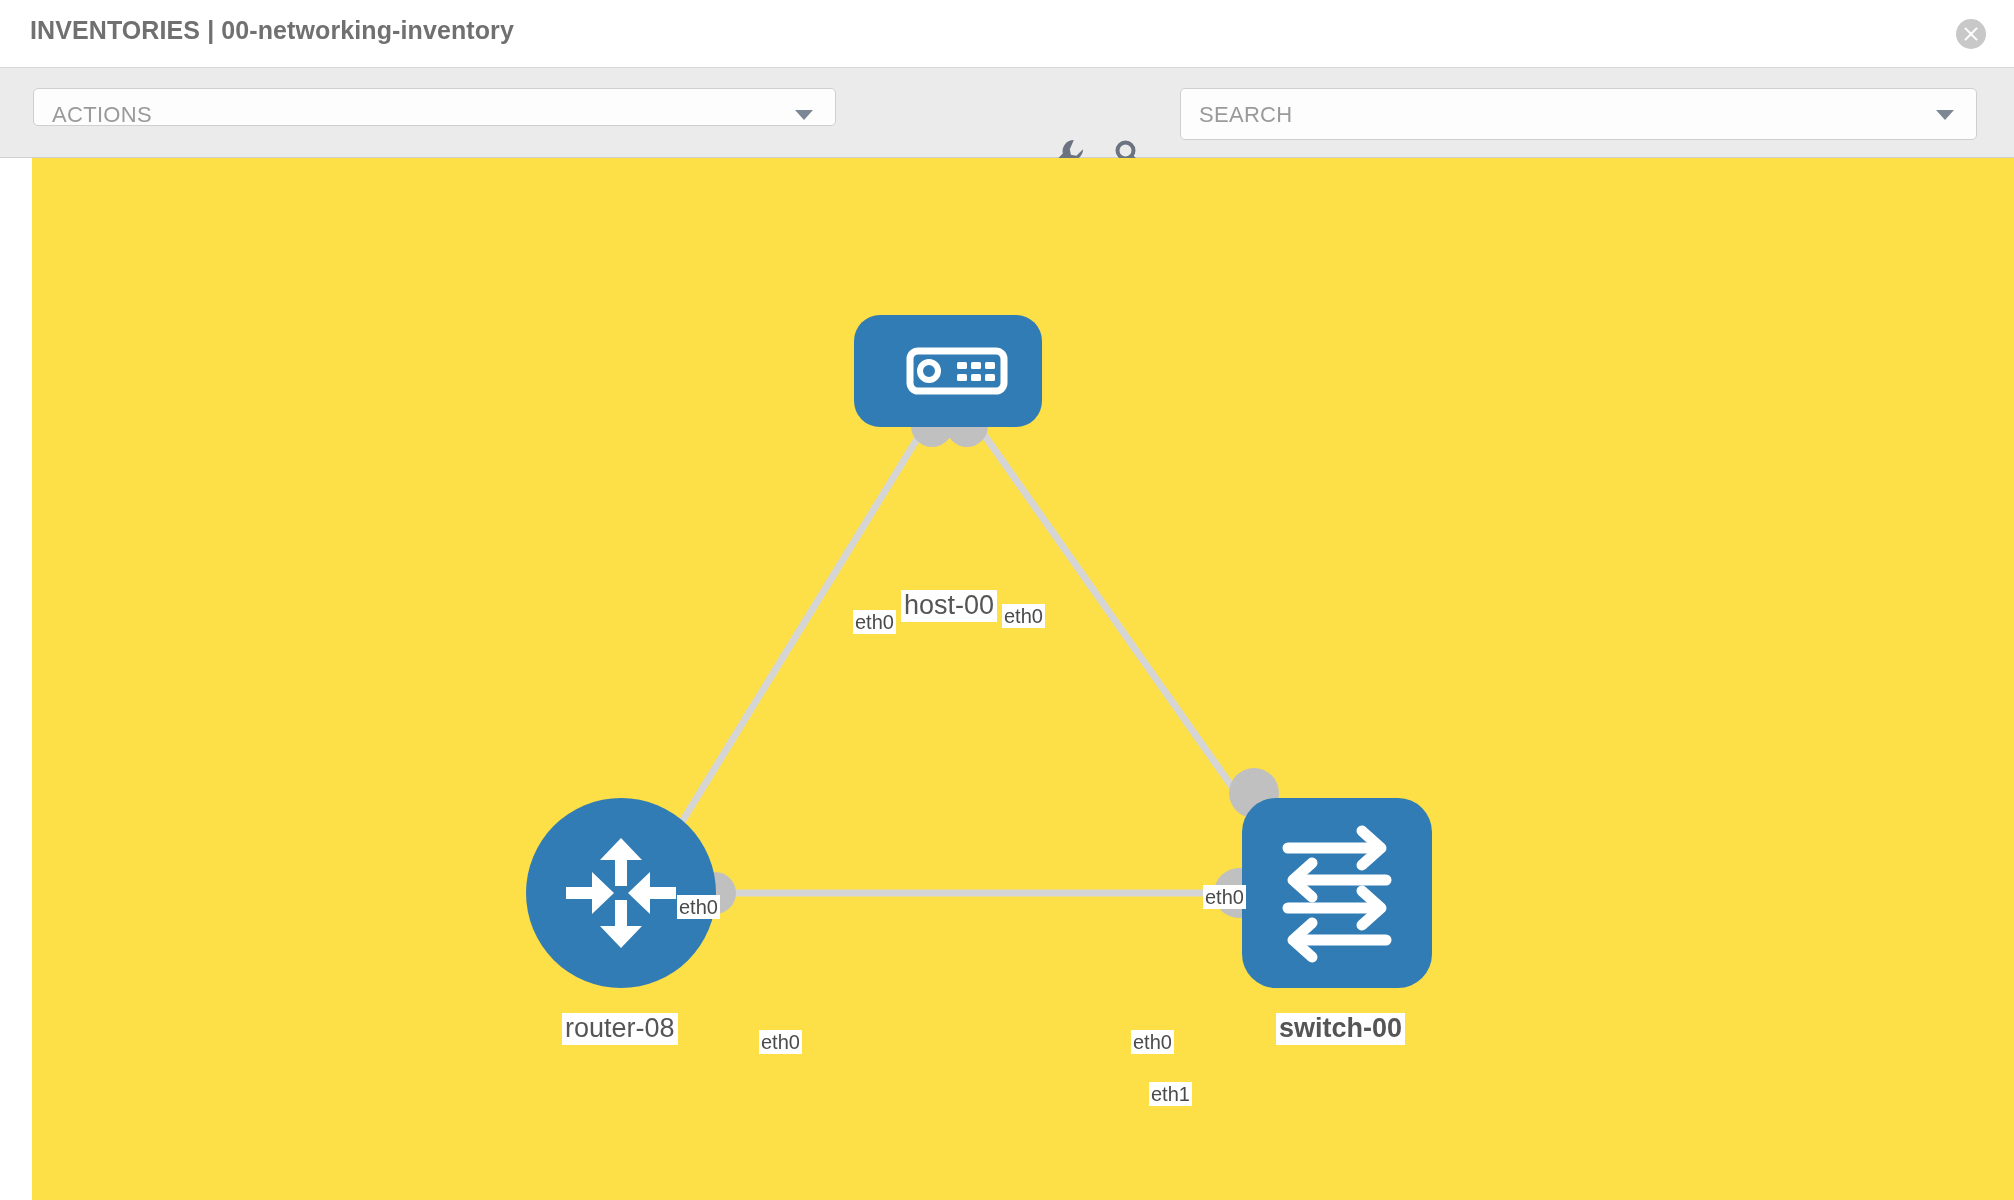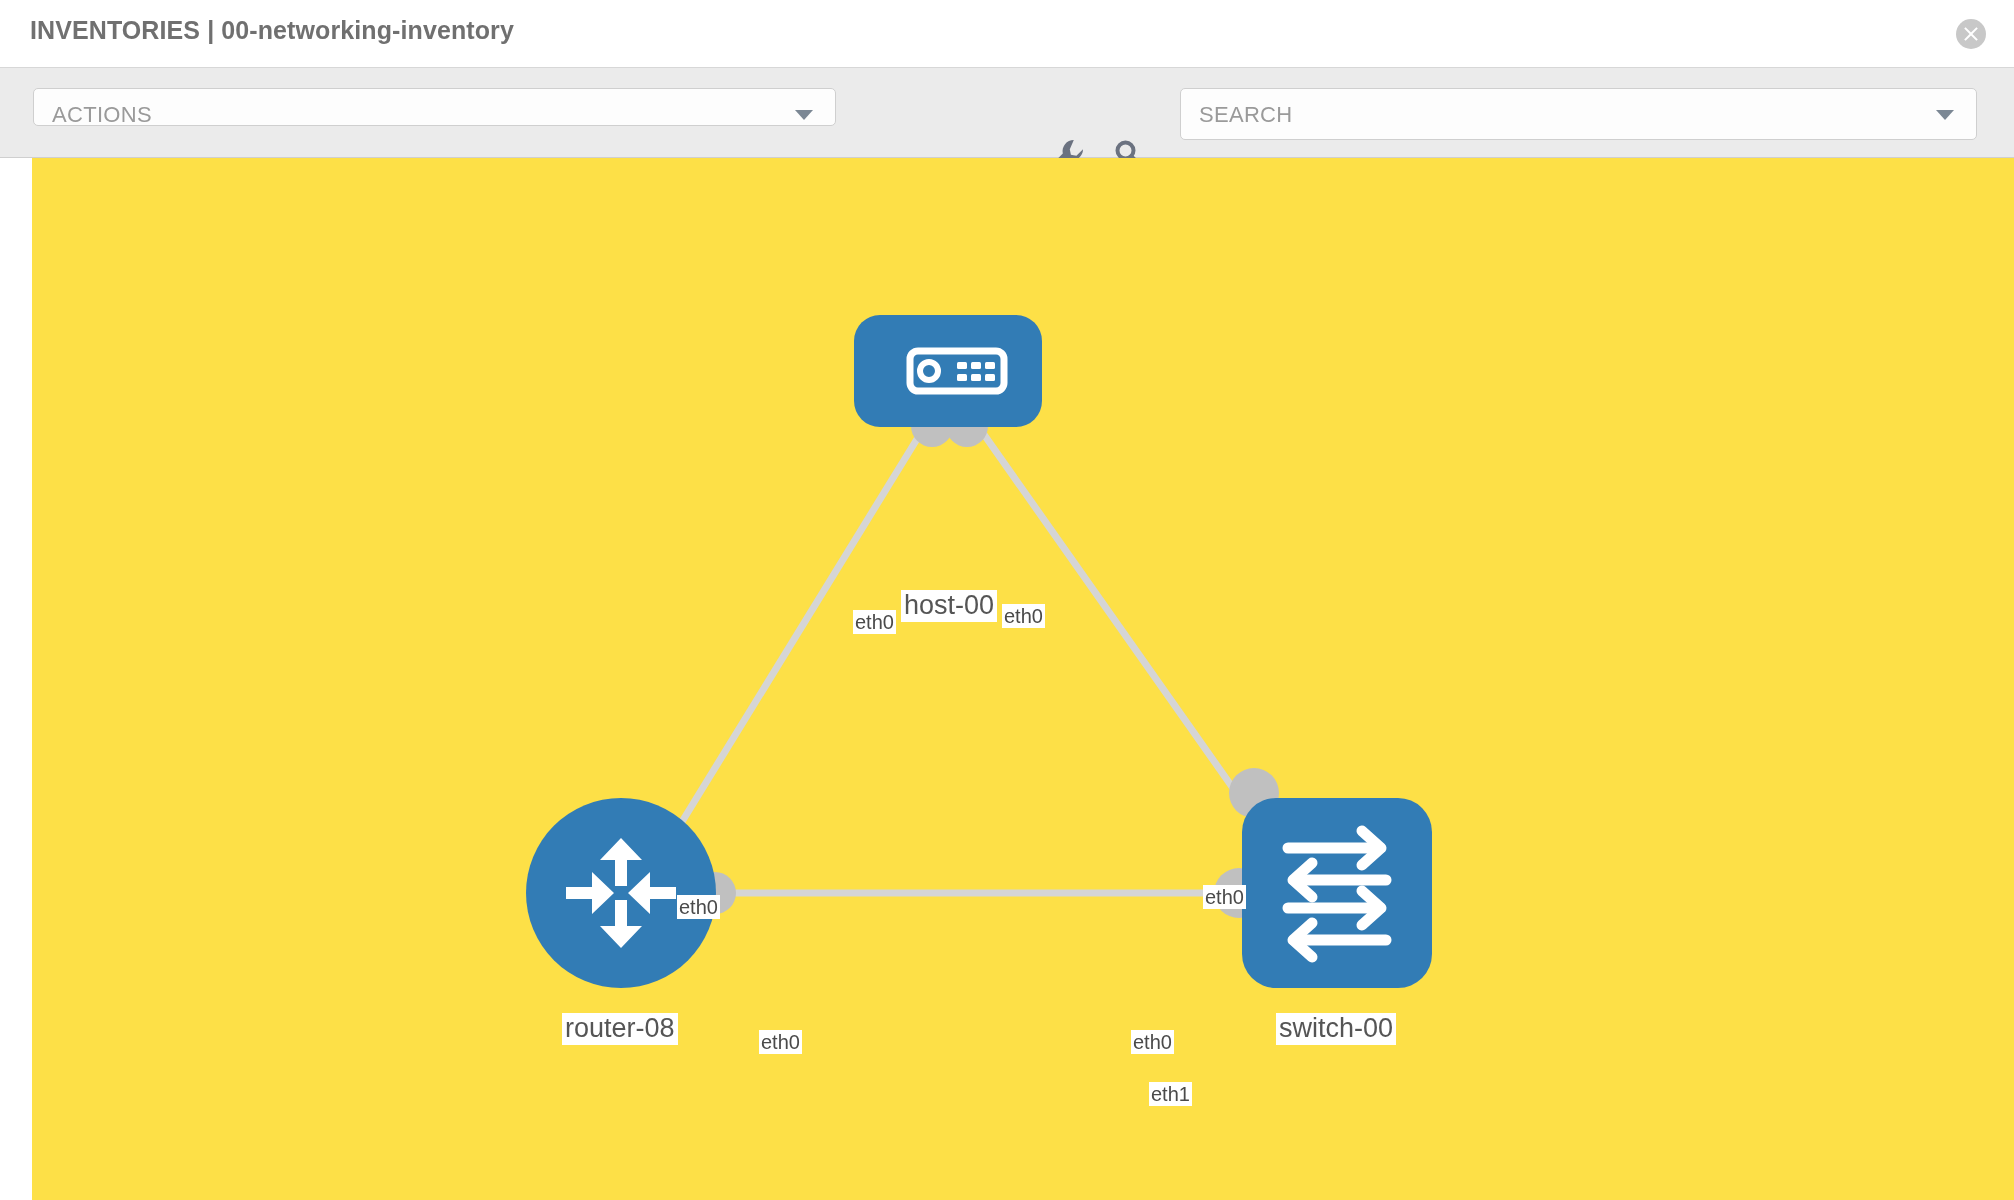--- a/index.html
+++ b/index.html
@@ -302,16 +302,16 @@
             <path d="M70 125 L51 142 L70 159"></path>
           </g>
         </svg>
       </div>
     </div>
 
     <span class="port-label" style="left:1171px; top:727px;">eth0</span>
 
     <span class="port-label" style="left:1099px; top:872px; z-index:1;">eth0</span>
     <span class="port-label" style="left:1117px; top:924px; z-index:2;">eth1</span>
-    <span class="node-label" style="left:1244px; top:855px;">switch-00</span>
+    <span class="node-label" style="left:1244px; top:855px;font-weight:bold;">switch-00</span>
 
   </div>
 </div>
 
 </body></html>

